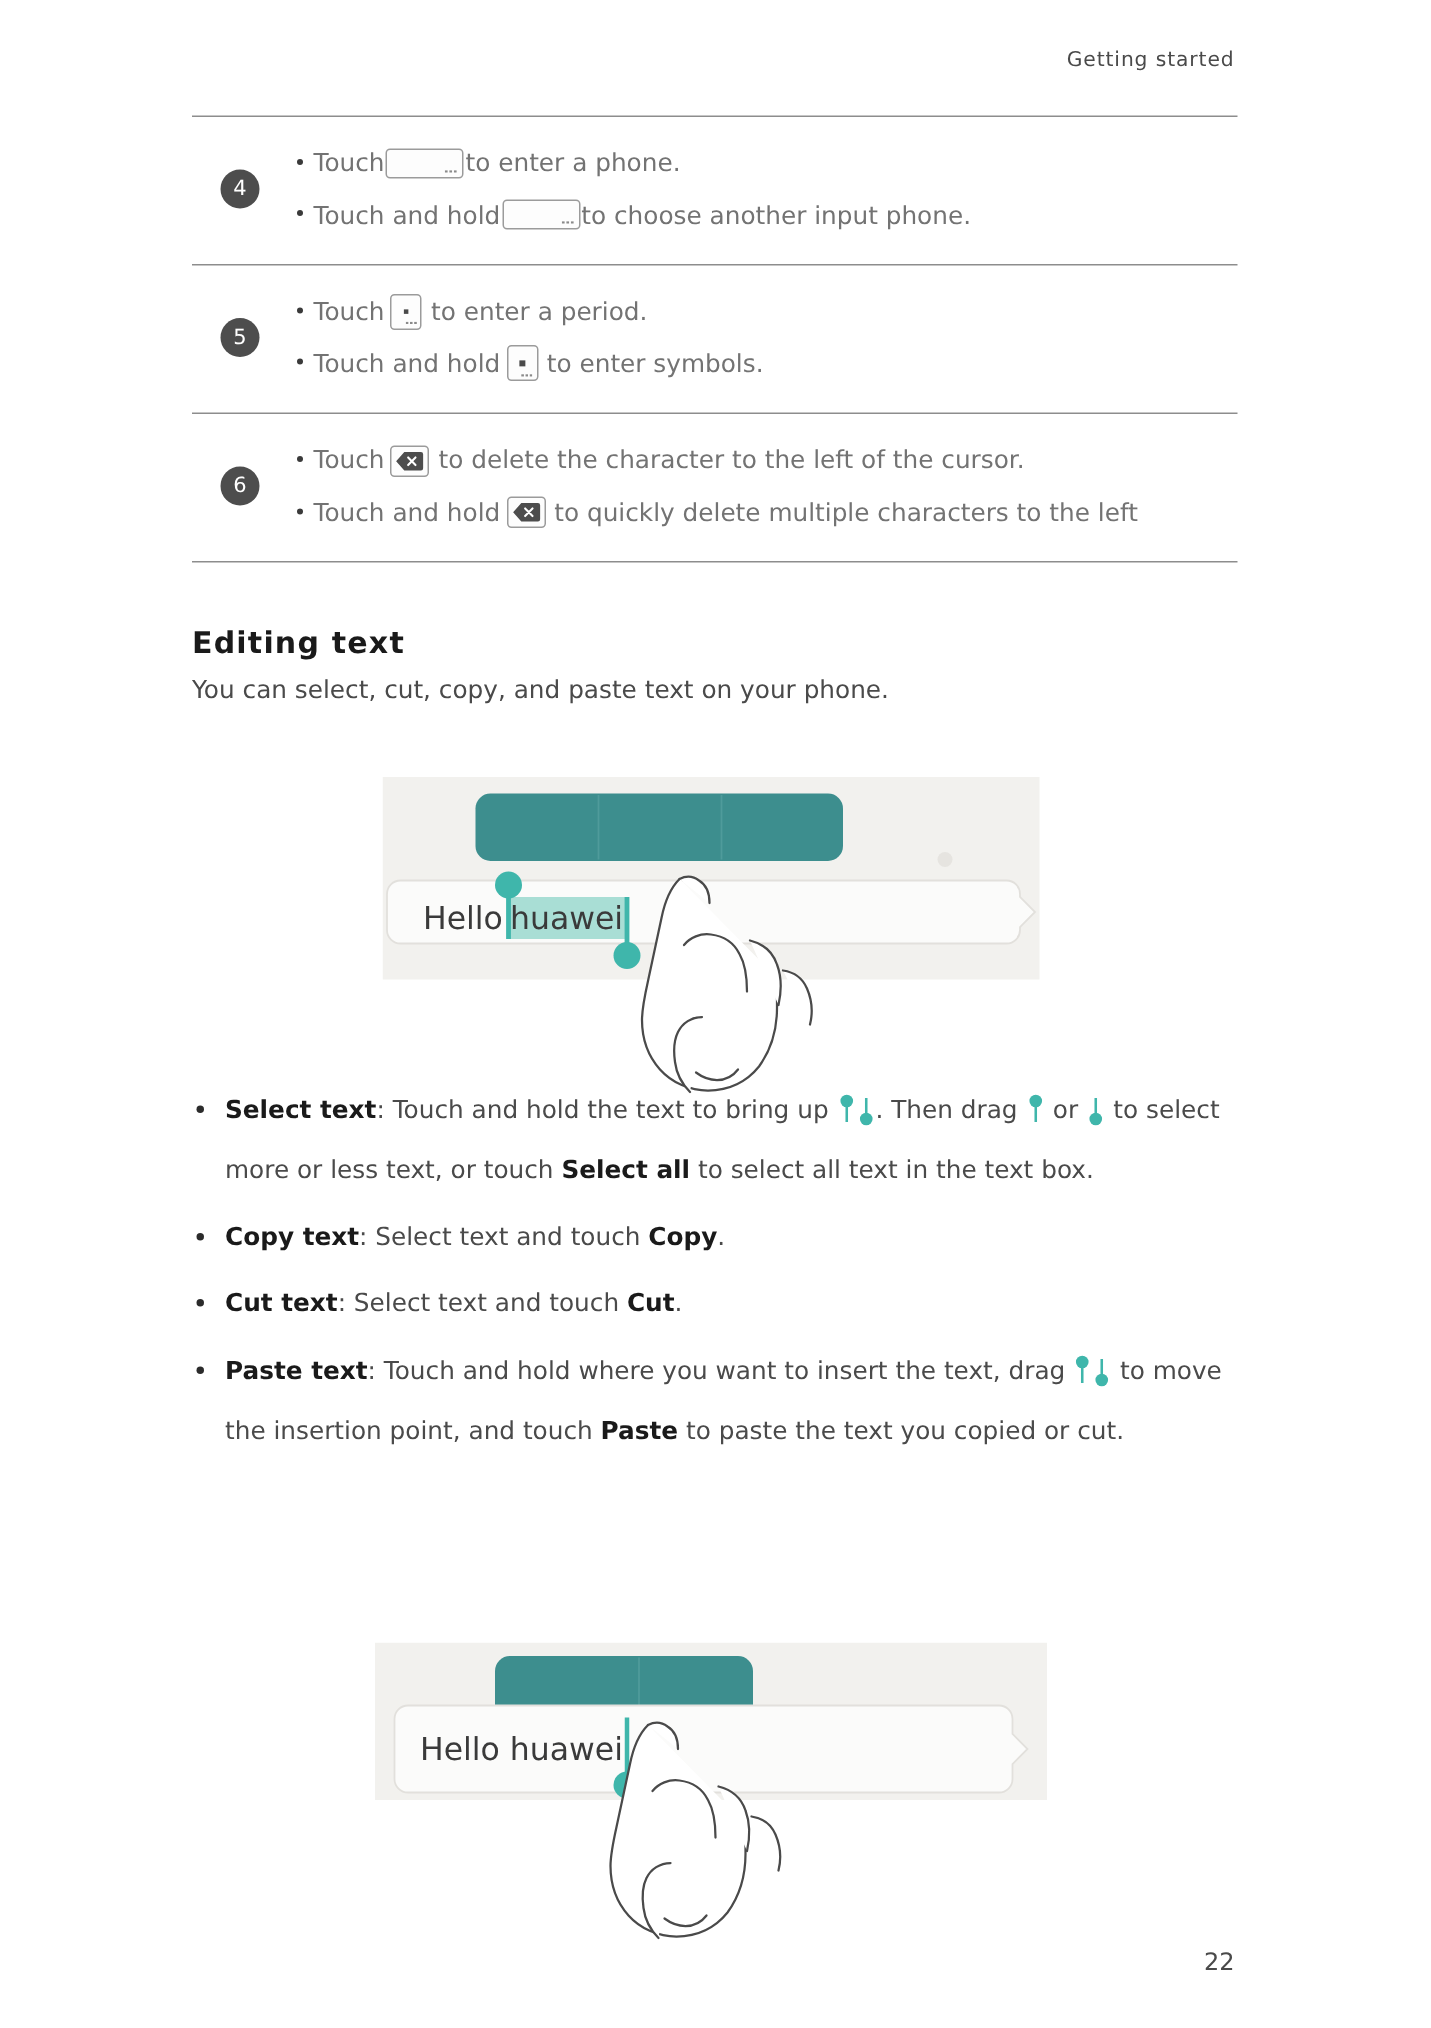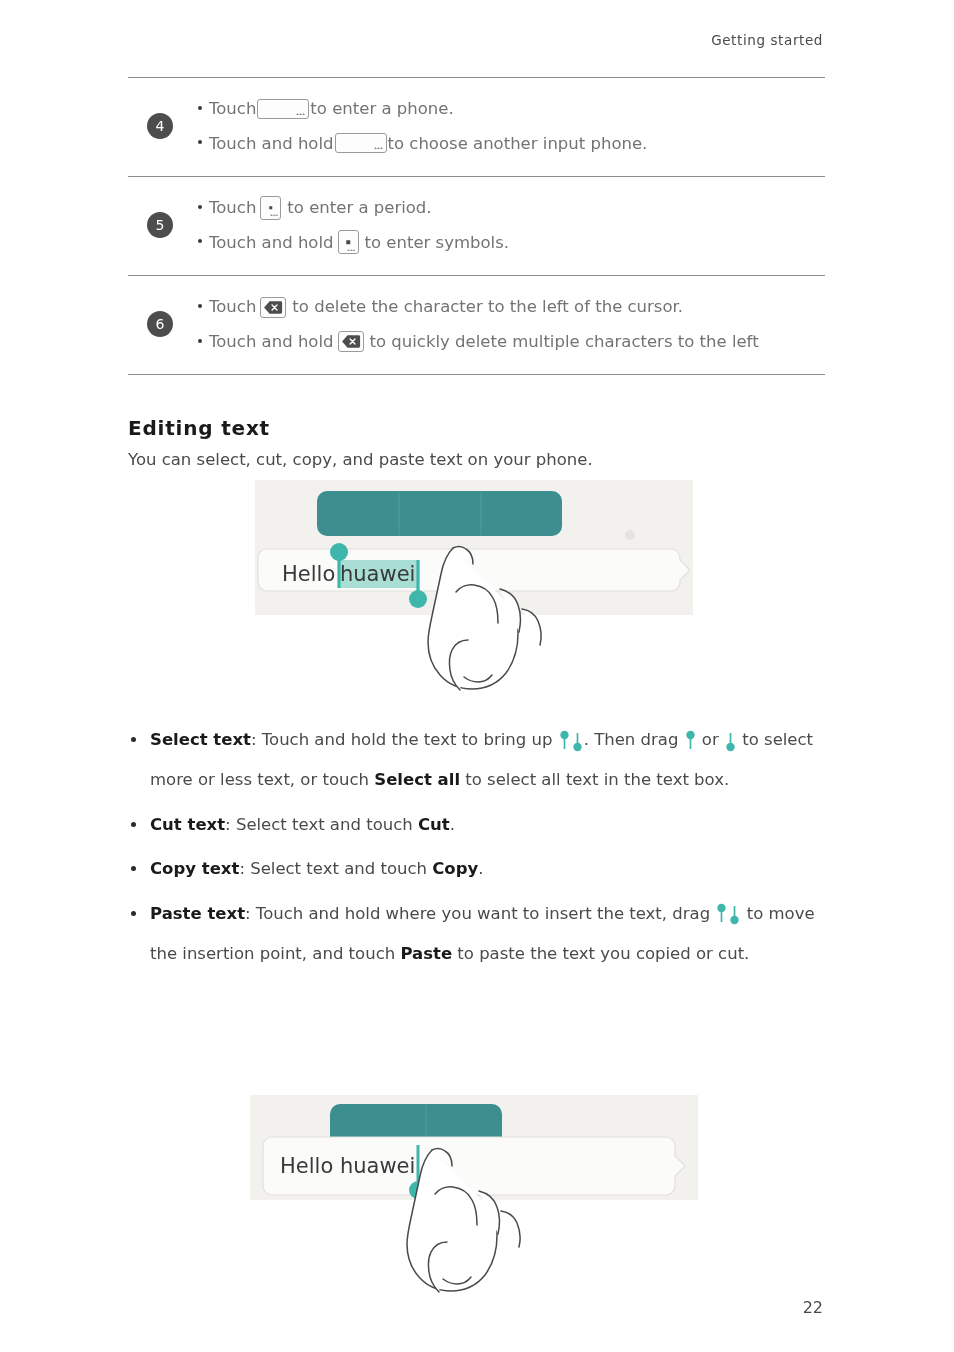--- a/index.html
+++ b/index.html
@@ -171,21 +171,21 @@
     left: 128px;
     top: 450px;
     font-size: 16.5px;
     color: #4a4a4a;
   }
 
   
   .illustration {
     position: absolute;
   }
-  #illustration-1 { left: 255px; top: 480px; width: 450px; height: 220px; }
+  #illustration-1 { left: 255px; top: 518px; width: 450px; height: 220px; }
   #illustration-2 { left: 250px; top: 1055px; width: 460px; height: 220px; margin-top: 40px; }
   .illustration svg { display: block; width: 100%; height: 100%; }
 
   
   .bullets {
     position: absolute;
     left: 128px;
     top: 720px;
     width: 700px;
   }
@@ -375,26 +375,26 @@
           <circle cx="5.5" cy="5" r="4.2" fill="#3fb6ab"></circle>
           <line x1="5.5" y1="5" x2="5.5" y2="19" stroke="#3fb6ab" stroke-width="1.7"></line>
         </svg></span><span> or </span><span class="handle"><svg viewBox="0 0 11 22" width="11" height="22">
           <line x1="5.5" y1="3" x2="5.5" y2="17" stroke="#3fb6ab" stroke-width="1.7"></line>
           <circle cx="5.5" cy="17" r="4.2" fill="#3fb6ab"></circle>
         </svg></span><span> to select more or less text, or touch </span><b>Select all</b><span> to select all text in the text box.</span>
   </div>
 
   <div class="bullet">
     <span class="bdot"></span>
-    <b>Cut text</b><span>: Select text and touch </span><b>Cut</b><span>.</span>
+    <b>Copy text</b><span>: Select text and touch </span><b>Copy</b><span>.</span>
   </div>
 
   <div class="bullet">
     <span class="bdot"></span>
-    <b>Copy text</b><span>: Select text and touch </span><b>Copy</b><span>.</span>
+    <b>Cut text</b><span>: Select text and touch </span><b>Cut</b><span>.</span>
   </div>
 
   <div class="bullet">
     <span class="bdot"></span>
     <b>Paste text</b><span>: Touch and hold where you want to insert the text, drag </span><span class="handle"><svg viewBox="0 0 11 22" width="11" height="22">
           <circle cx="5.5" cy="5" r="4.2" fill="#3fb6ab"></circle>
           <line x1="5.5" y1="5" x2="5.5" y2="19" stroke="#3fb6ab" stroke-width="1.7"></line>
         </svg></span><span class="handle"><svg viewBox="0 0 11 22" width="11" height="22">
           <line x1="5.5" y1="3" x2="5.5" y2="17" stroke="#3fb6ab" stroke-width="1.7"></line>
           <circle cx="5.5" cy="17" r="4.2" fill="#3fb6ab"></circle>

